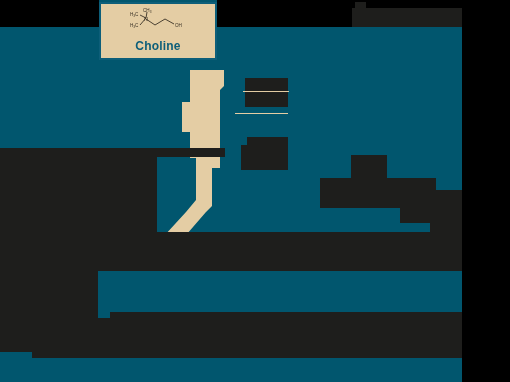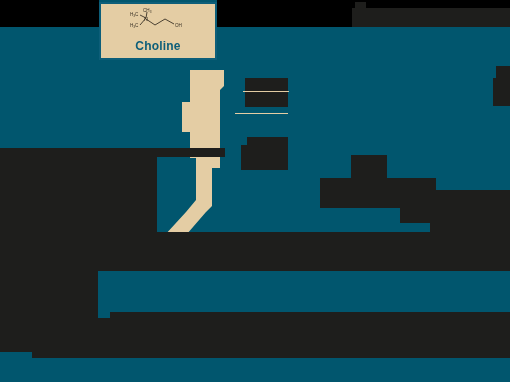--- a/index.html
+++ b/index.html
@@ -3,21 +3,21 @@
 <meta charset="utf-8">
 <title>Choline Pathway Diagram</title>
 <style>
   html, body {
     margin: 0;
     padding: 0;
     background: #000000;
   }
   #stage {
     position: relative;
-    width: 510px;
+    width: 462px;
     height: 382px;
     overflow: hidden;
     background: #f0abfc;
     font-family: "Liberation Sans", sans-serif;
   }
   .canvas-bg {
     position: absolute;
     left: 0;
     top: 0;
     width: 510px;

